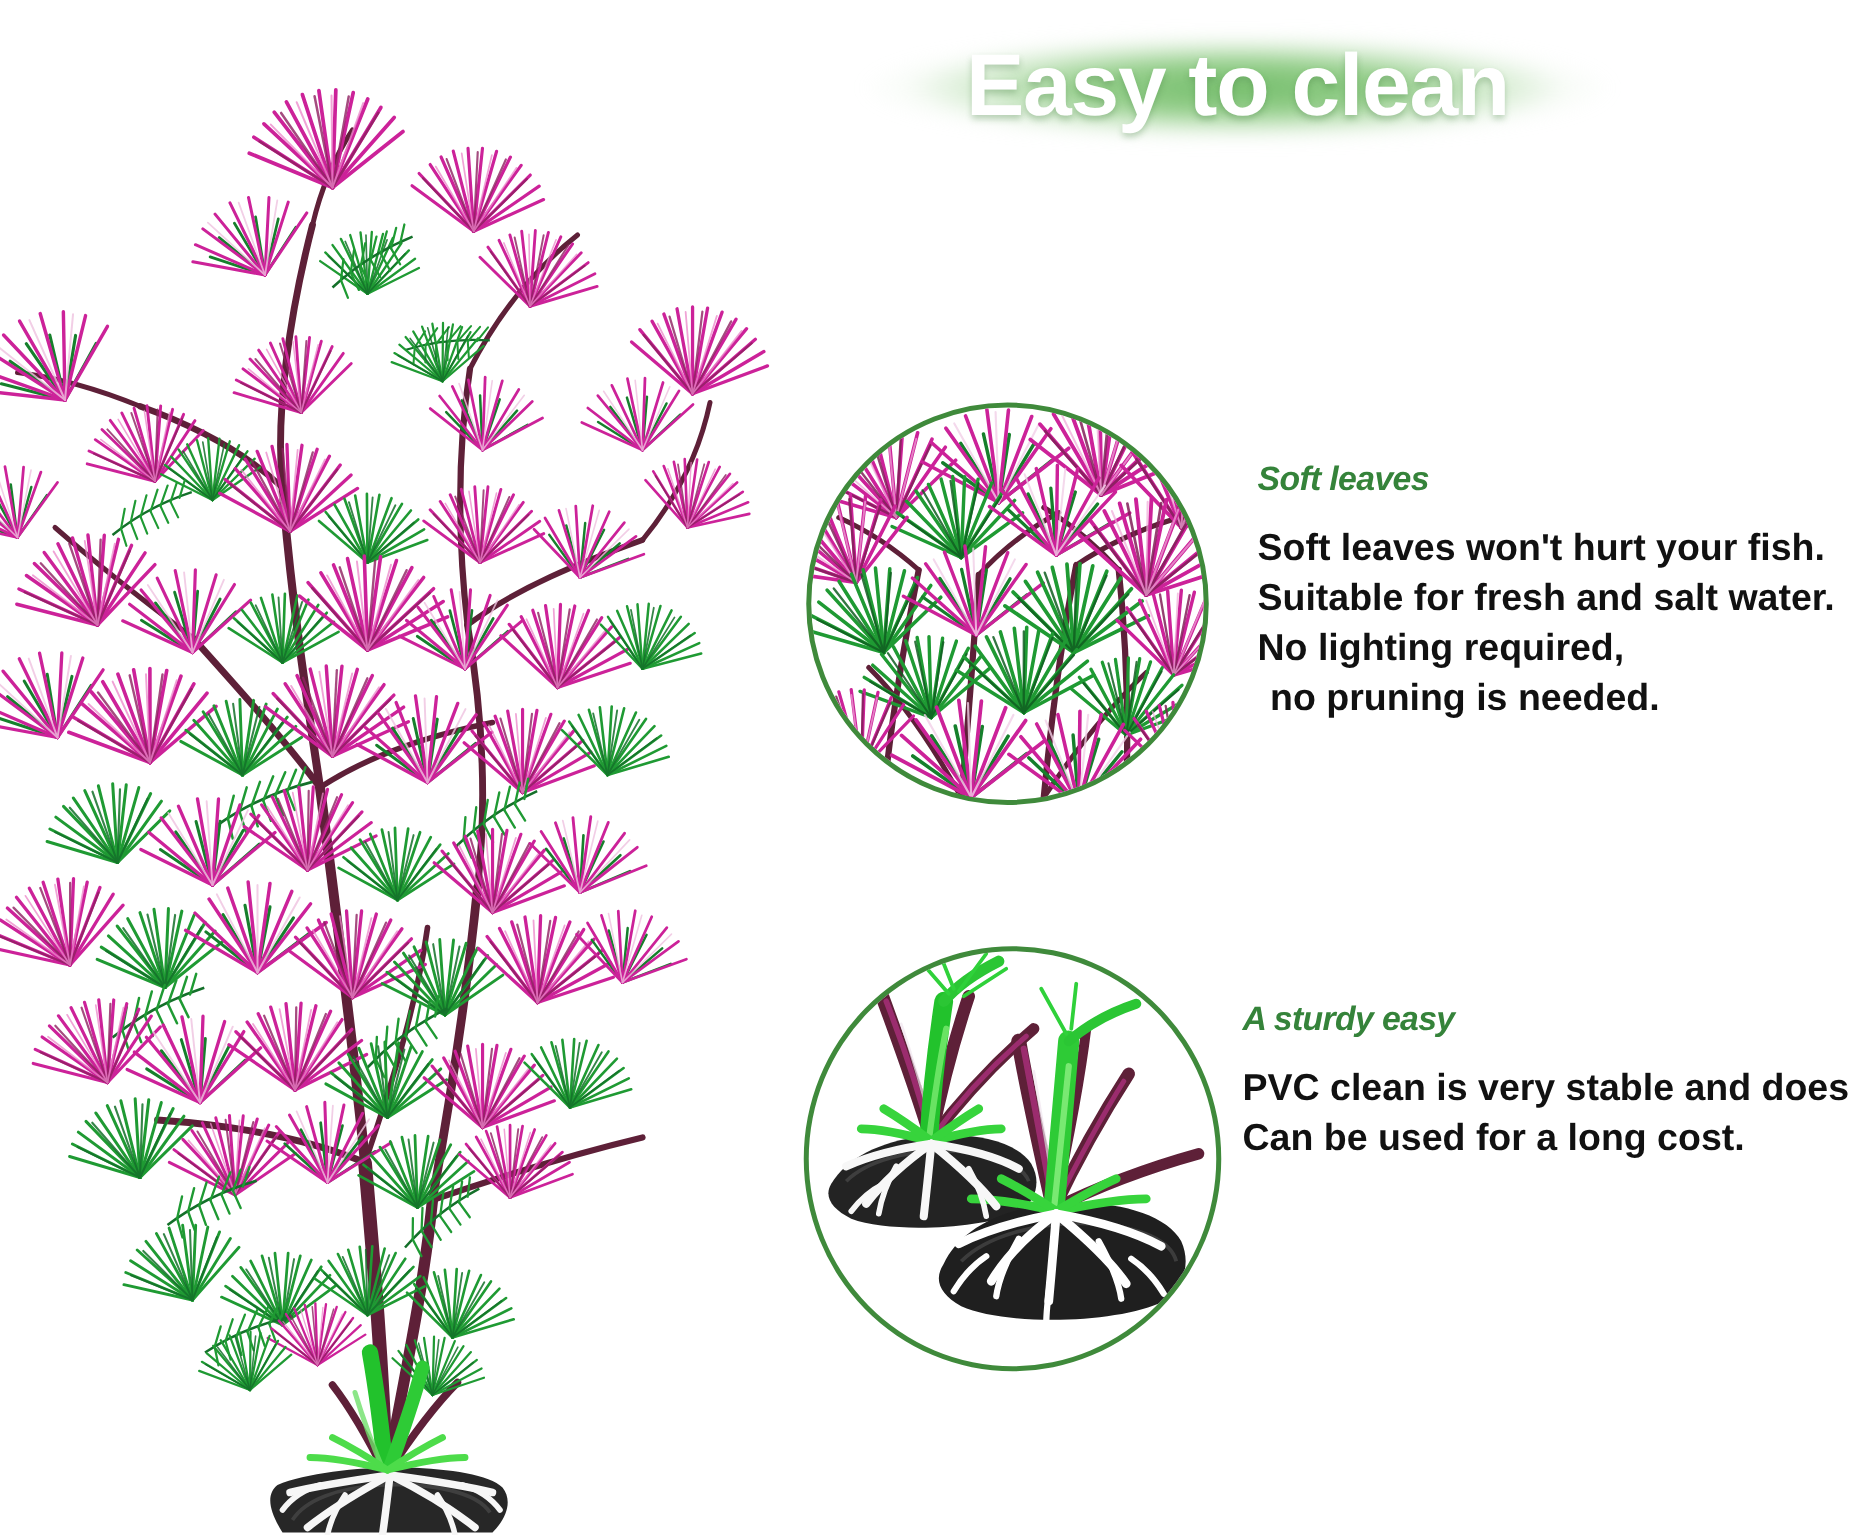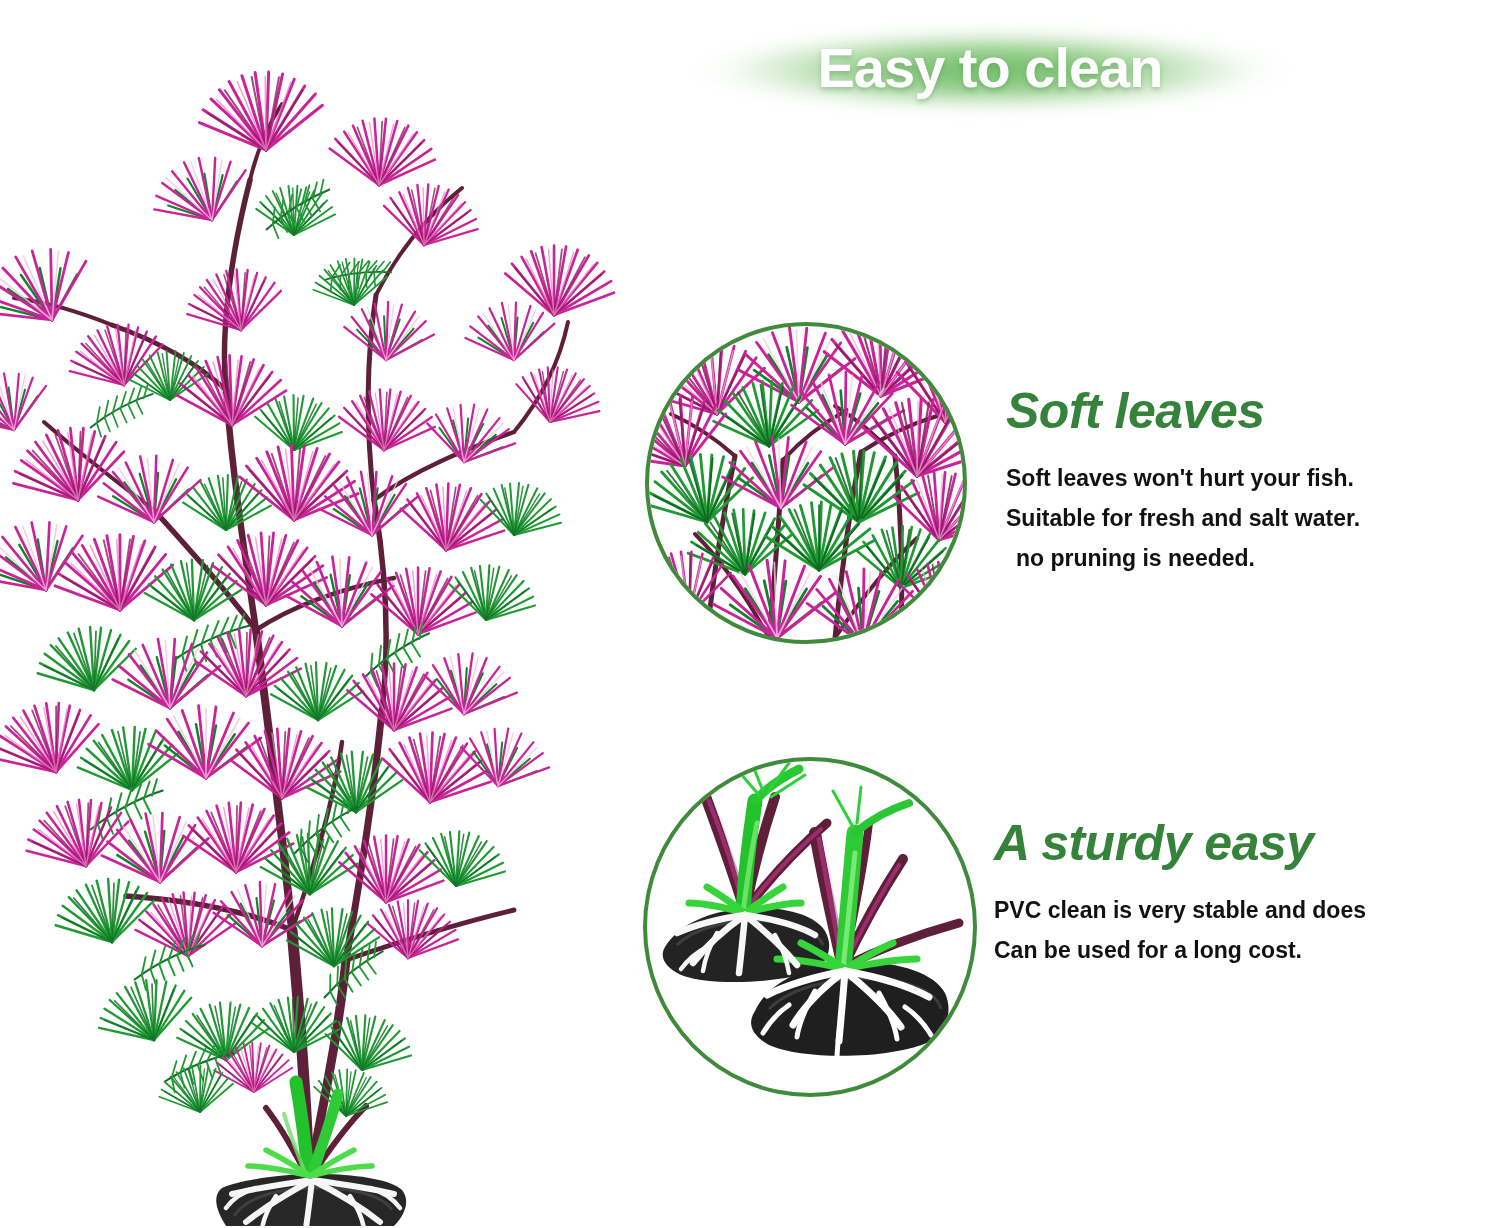--- a/index.html
+++ b/index.html
@@ -8,39 +8,39 @@
 
   
   #title-wrap{position:absolute;left:640px;top:12px;width:700px;height:112px;
               display:flex;align-items:center;justify-content:center;}
   #title-glow{position:absolute;left:0;top:0;width:700px;height:112px;
               background:radial-gradient(ellipse 47% 44% at 50% 52%,
                  rgba(104,183,94,.92) 0%,rgba(124,195,112,.80) 38%,
                  rgba(166,214,156,.48) 62%,rgba(214,236,210,.16) 80%,
                  rgba(255,255,255,0) 92%);
               filter:blur(6px);}
-  #title-text{position:relative;font-size:56px;font-weight:bold;color:#ffffff;
+  #title-text{position:relative;font-size:70px;font-weight:bold;color:#ffffff;
               letter-spacing:-1px;line-height:1;white-space:nowrap;
               text-shadow:0 3px 5px rgba(60,120,55,.30);}
 
   
   #hero{position:absolute;left:-6px;top:30px;width:640px;height:1198px;}
   #hero svg{display:block;width:100%;height:100%;}
 
   
   .feature{position:absolute;}
   .circle{position:absolute;border-radius:50%;
           border:4px solid #3f8a3b;overflow:hidden;background:#fff;
           box-sizing:border-box;}
   .circle svg{display:block;width:100%;height:100%;}
 
   .ftext{position:absolute;}
-  .fhead{font-size:50px;font-weight:bold;font-style:italic;color:#35833a;
-         letter-spacing:-.5px;margin:16px 0 22px 0;line-height:1;}
-  .fline{font-size:23px;font-weight:bold;color:#111111;line-height:40px;
+  .fhead{font-size:27px;font-weight:bold;font-style:italic;color:#35833a;
+         letter-spacing:-.5px;margin:0 0 22px 0;line-height:1;}
+  .fline{font-size:30px;font-weight:bold;color:#111111;line-height:40px;
          white-space:nowrap;}
   .fline.indent{padding-left:10px;}
 
   #f1-circle{left:645px;top:322px;width:322px;height:322px;}
   #f1-text{left:1006px;top:370px;width:490px;}
   #f2-circle{left:643px;top:757px;width:334px;height:340px;}
   #f2-text{left:994px;top:802px;width:506px;}
 </style>
 </head>
 <body>
@@ -421,20 +421,21 @@
       <use href="#cFanX" transform="translate(128,312) rotate(-2) scale(1.2)"></use>
       <use href="#cFanX" transform="translate(214,318) rotate(6) scale(1.15)"></use>
       <use href="#cFanM" transform="translate(294,300) rotate(14) scale(1.0)"></use>
     </svg>
   </div>
 
   <div class="ftext" id="f1-text">
     <div class="fhead">Soft leaves</div>
     <div class="fline">Soft leaves won't hurt your fish.</div>
     <div class="fline">Suitable for fresh and salt water.</div>
+    <div class="fline">No lighting required,</div>
     <div class="fline indent">no pruning is needed.</div>
   </div>
 </div>
 
 <div class="feature">
 
   <div class="circle" id="f2-circle">
     <svg viewBox="0 0 326 332" xmlns="http://www.w3.org/2000/svg">
 
       <path d="M18 186 C 30 166, 56 152, 92 148 C 132 144, 166 152, 178 170

